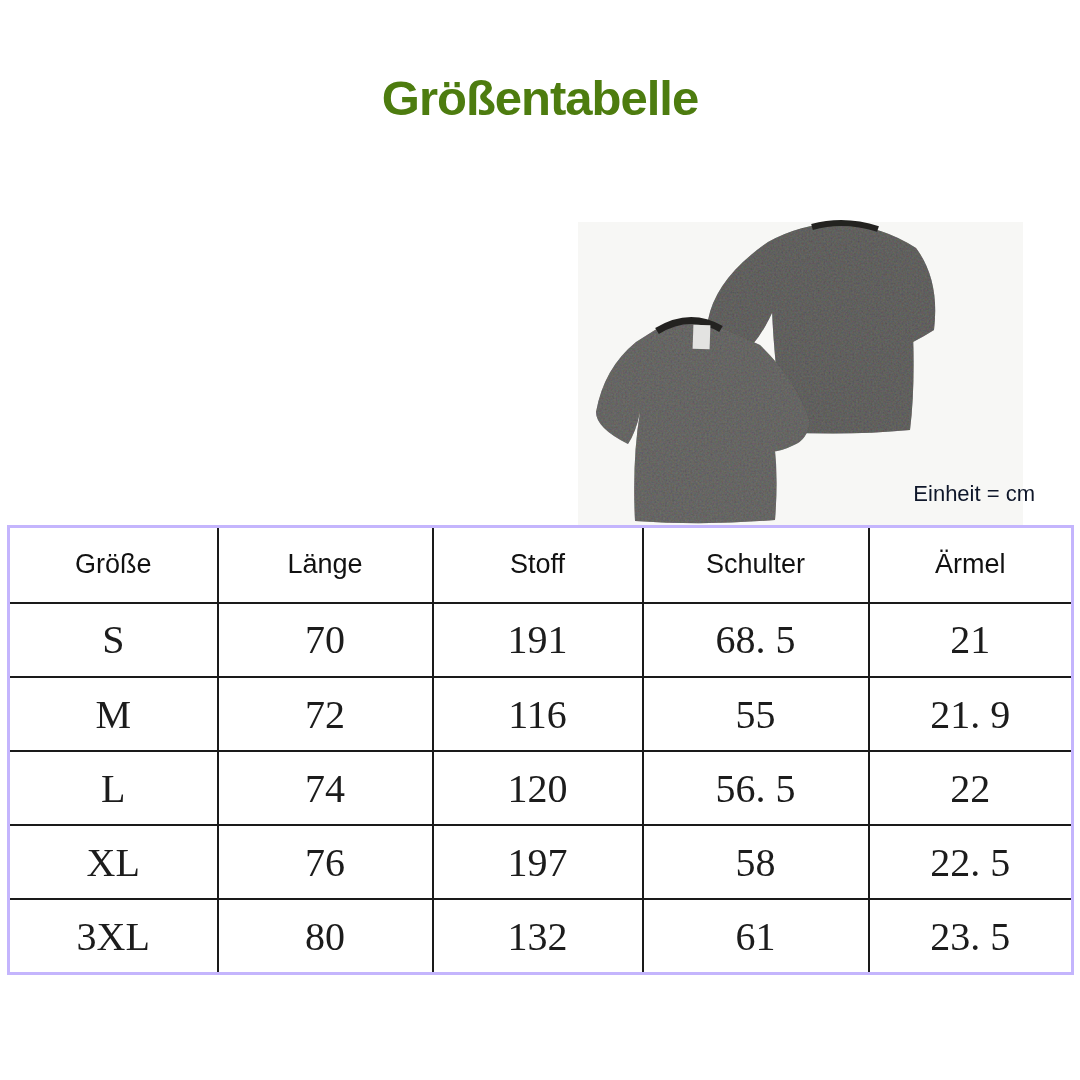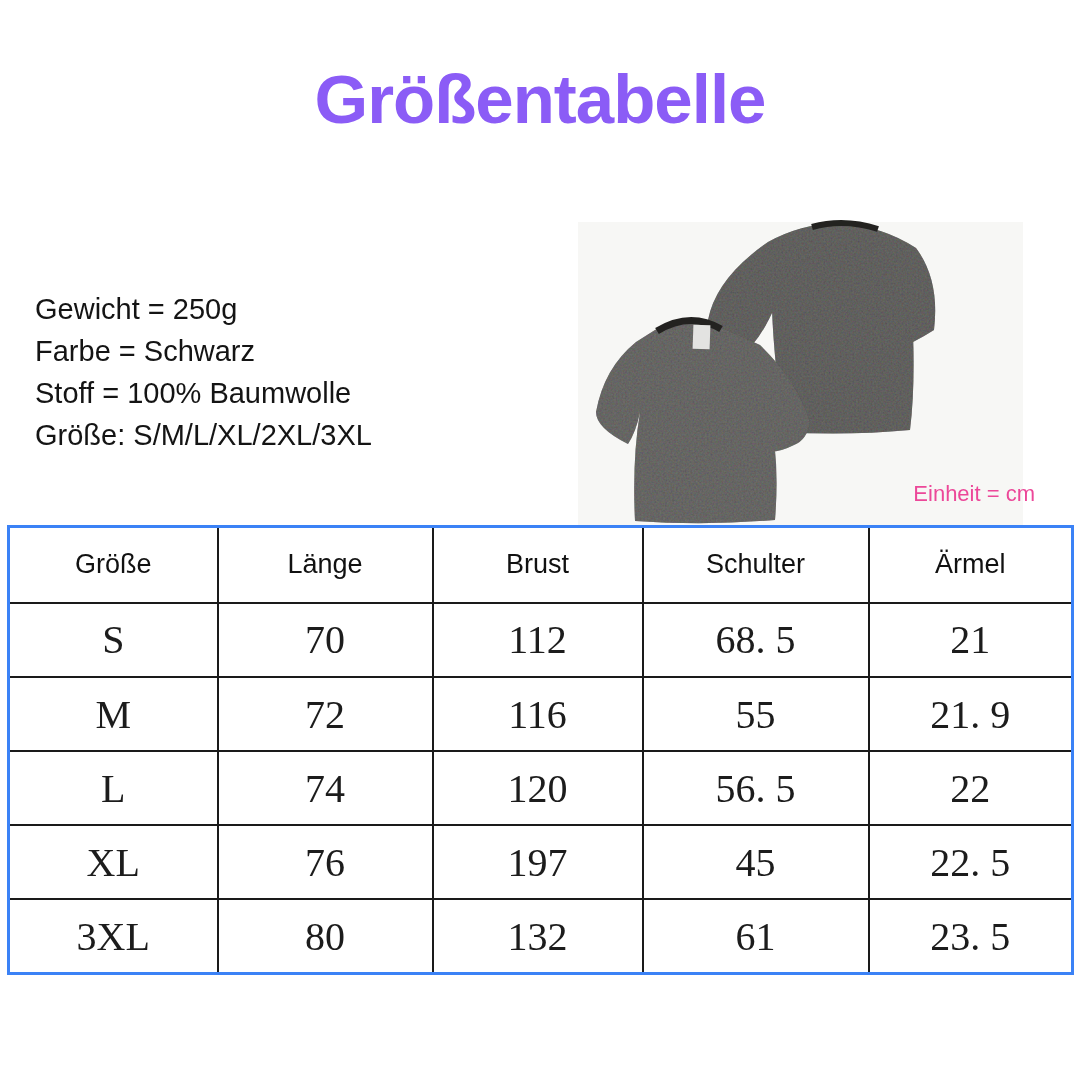--- a/index.html
+++ b/index.html
@@ -1,61 +1,55 @@
 <!DOCTYPE html>
 <html><head>
 <meta charset="utf-8">
 <style>
   html,body{margin:0;padding:0;background:#fff;}
   .canvas{
     position:relative;width:1080px;height:1080px;background:#ffffff;
     font-family:"Liberation Sans","DejaVu Sans",sans-serif;color:#121212;overflow:hidden;
   }
   .page-title{
-    position:absolute;top:60px;left:0;width:100%;text-align:center;
-    font-size:69px;font-weight:700;letter-spacing:-1px;color:#8b5cf6;
+    position:absolute;top:70px;left:0;width:100%;text-align:center;
+    font-size:49px;font-weight:700;letter-spacing:-1px;color:#4d7c0f;
   }
   .info-block{position:absolute;left:35px;top:288px;}
   .info-line{font-size:29px;line-height:42px;color:#141414;white-space:nowrap;}
   .product-photo{position:absolute;left:560px;top:192px;width:485px;height:333px;}
   .unit-note{
-    position:absolute;right:45px;top:481px;font-size:22px;color:#ec4899;z-index:3;
+    position:absolute;right:45px;top:481px;font-size:22px;color:#0f172a;z-index:3;
   }
   table.size-table{
     position:absolute;left:7px;top:525px;width:1064px;height:450px;
     border-collapse:collapse;table-layout:fixed;background:#fff;z-index:2;
   }
   table.size-table td,table.size-table th{
     border:2px solid #1a1a1a;text-align:center;vertical-align:middle;padding:0;
   }
-  table.size-table{border:3px solid #3b82f6;padding-left:28px;}
+  table.size-table{border:3px solid #c4b5fd;padding-left:28px;}
   tr.header-row{height:66px;}
   tr.data-row{height:64px;}
   tr.header-row th{
     font-family:"Liberation Sans","DejaVu Sans",sans-serif;
     font-size:27px;font-weight:400;color:#111;
   }
   tr.data-row td{
     font-family:"Liberation Serif","DejaVu Serif",serif;
     font-size:40px;font-weight:400;color:#1c1c1c;
   }
 </style>
 </head>
 <body>
 
 <div class="canvas">
 
   <div class="page-title">Größentabelle</div>
 
-  <div class="info-block">
-    <div class="info-line">Gewicht = 250g</div>
-    <div class="info-line">Farbe = Schwarz</div>
-    <div class="info-line">Stoff = 100% Baumwolle</div>
-    <div class="info-line">Größe: S/M/L/XL/2XL/3XL</div>
-  </div>
 
   <svg class="product-photo" viewBox="0 0 485 333" xmlns="http://www.w3.org/2000/svg">
     <defs>
       <filter id="wash" x="-10%" y="-10%" width="120%" height="120%">
         <feTurbulence type="fractalNoise" baseFrequency="0.55" numOctaves="3" seed="7" stitchTiles="stitch"></feTurbulence>
         <feColorMatrix type="matrix" values="0.55 0 0 0 0.20  0 0.55 0 0 0.20  0 0 0.55 0 0.19  0 0 0 0 0.38"></feColorMatrix>
       </filter>
       <path id="backP" d="M208,50
         Q245,30 282,32 Q322,34 356,56
         Q380,88 374,138
@@ -116,28 +110,28 @@
       <col style="width:209px">
         <col style="width:215px">
         <col style="width:210px">
       <col style="width:226px">
         <col style="width:204px">
     </colgroup>
     <tbody>
       <tr class="header-row">
         <th>Größe</th>
         <th>Länge</th>
-        <th>Brust</th>
+        <th>Stoff</th>
         <th>Schulter</th>
         <th>Ärmel</th>
       </tr>
       <tr class="data-row">
         <td>S</td>
         <td>70</td>
-        <td>112</td>
+        <td>191</td>
         <td>68. 5</td>
         <td>21</td>
       </tr>
       <tr class="data-row">
         <td>M</td>
         <td>72</td>
         <td>116</td>
         <td>55</td>
         <td>21. 9</td>
       </tr>
@@ -145,21 +139,21 @@
         <td>L</td>
         <td>74</td>
         <td>120</td>
         <td>56. 5</td>
         <td>22</td>
       </tr>
       <tr class="data-row">
         <td>XL</td>
         <td>76</td>
         <td>197</td>
-        <td>45</td>
+        <td>58</td>
         <td>22. 5</td>
       </tr>
       <tr class="data-row">
         <td>3XL</td>
         <td>80</td>
         <td>132</td>
         <td>61</td>
         <td>23. 5</td>
       </tr>
     </tbody>

